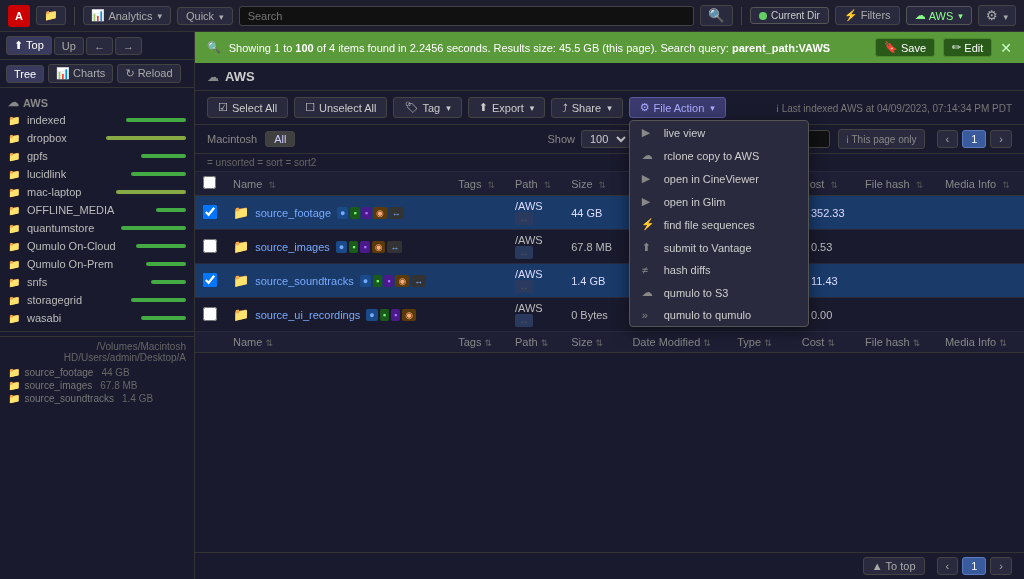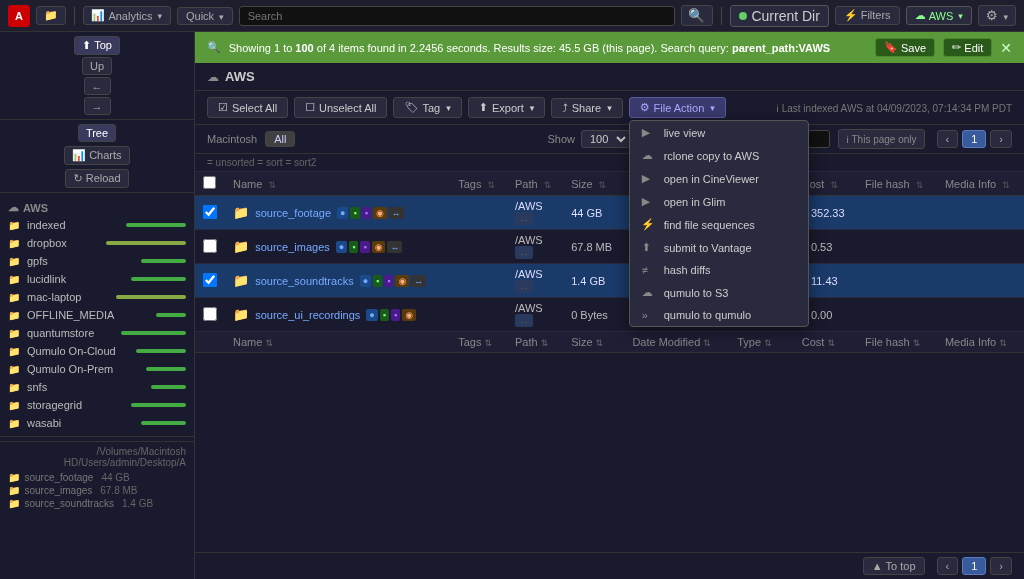--- a/index.html
+++ b/index.html
@@ -7,32 +7,32 @@
 
     
     .topbar { display: flex; align-items: center; background: #1e1e2e; height: 32px; padding: 0 8px; gap: 6px; border-bottom: 1px solid #333; }
     .topbar-logo { width: 22px; height: 22px; background: #c00; border-radius: 3px; display: flex; align-items: center; justify-content: center; color: white; font-weight: bold; font-size: 11px; flex-shrink: 0; }
     .topbar-icon-btn { background: #2a2a3e; border: 1px solid #444; border-radius: 3px; color: #aaa; padding: 2px 7px; cursor: pointer; font-size: 11px; display: flex; align-items: center; gap: 3px; }
     .topbar-divider { width: 1px; height: 18px; background: #444; margin: 0 2px; }
     .analytics-btn { background: #2a2a3e; border: 1px solid #444; border-radius: 3px; color: #aaa; padding: 2px 8px; cursor: pointer; font-size: 11px; display: flex; align-items: center; gap: 3px; }
     .quick-btn { background: #2a2a3e; border: 1px solid #444; border-radius: 3px; color: #aaa; padding: 2px 8px; cursor: pointer; font-size: 11px; display: flex; align-items: flex-end; gap: 3px; }
     .search-box { flex: 1; background: #111; border: 1px solid #444; border-radius: 3px; color: #ccc; padding: 3px 8px; font-size: 11px; }
     .search-btn { background: #2a2a3e; border: 1px solid #444; border-radius: 3px; color: #aaa; padding: 2px 7px; cursor: pointer; }
-    .current-dir-btn { background: #2a2a3e; border: 1px solid #555; border-radius: 3px; color: #ccc; padding: 2px 8px; cursor: pointer; font-size: 14px; display: flex; align-items: center; gap: 4px; }
+    .current-dir-btn { background: #2a2a3e; border: 1px solid #555; border-radius: 3px; color: #ccc; padding: 2px 8px; cursor: pointer; font-size: 10px; display: flex; align-items: center; gap: 4px; }
     .current-dir-dot { width: 8px; height: 8px; background: #6c6; border-radius: 50%; }
     .filters-btn { background: #2a2a3e; border: 1px solid #444; border-radius: 3px; color: #aaa; padding: 2px 8px; cursor: pointer; font-size: 11px; }
     .aws-btn { background: #2a2a3e; border: 1px solid #555; border-radius: 3px; color: #8f8; padding: 2px 8px; cursor: pointer; font-size: 11px; display: flex; align-items: center; gap: 3px; }
     .gear-btn { background: #2a2a3e; border: 1px solid #444; border-radius: 3px; color: #aaa; padding: 2px 7px; cursor: pointer; }
 
     
     .layout { display: flex; height: calc(579px - 32px); }
 
     
     .sidebar { width: 195px; background: #1a1a2e; border-right: 1px solid #333; display: flex; flex-direction: column; overflow: hidden; flex-shrink: 0; }
-    .sidebar-nav { display: flex; align-items: center; gap: 2px; padding: 4px 6px; border-bottom: 1px solid #333; flex-direction: column; }
+    .sidebar-nav { display: flex; align-items: center; gap: 2px; padding: 4px 6px; border-bottom: 1px solid #333; }
     .sidebar-nav-btn { background: #2a2a3e; border: 1px solid #444; border-radius: 3px; color: #aaa; padding: 2px 7px; cursor: pointer; font-size: 11px; }
     .sidebar-nav-btn.active { background: #3a3a5e; color: #fff; }
     .sidebar-content { flex: 1; overflow-y: auto; padding: 4px 0; }
     .sidebar-section-label { color: #888; font-size: 11px; padding: 4px 8px 2px; font-weight: bold; display: flex; align-items: center; gap: 4px; }
     .sidebar-item { display: flex; align-items: center; padding: 2px 8px; cursor: pointer; color: #bbb; font-size: 11px; }
     .sidebar-item-icon { width: 14px; height: 14px; margin-right: 5px; display: flex; align-items: center; justify-content: center; color: #888; font-size: 10px; }
     .sidebar-item-bar { margin-left: auto; height: 4px; background: #4a4; border-radius: 2px; }
     .sidebar-path { padding: 4px 8px; font-size: 10px; color: #777; border-top: 1px solid #333; }
     .sidebar-path-item { display: flex; align-items: center; gap: 4px; padding: 1px 0; cursor: pointer; }
 

